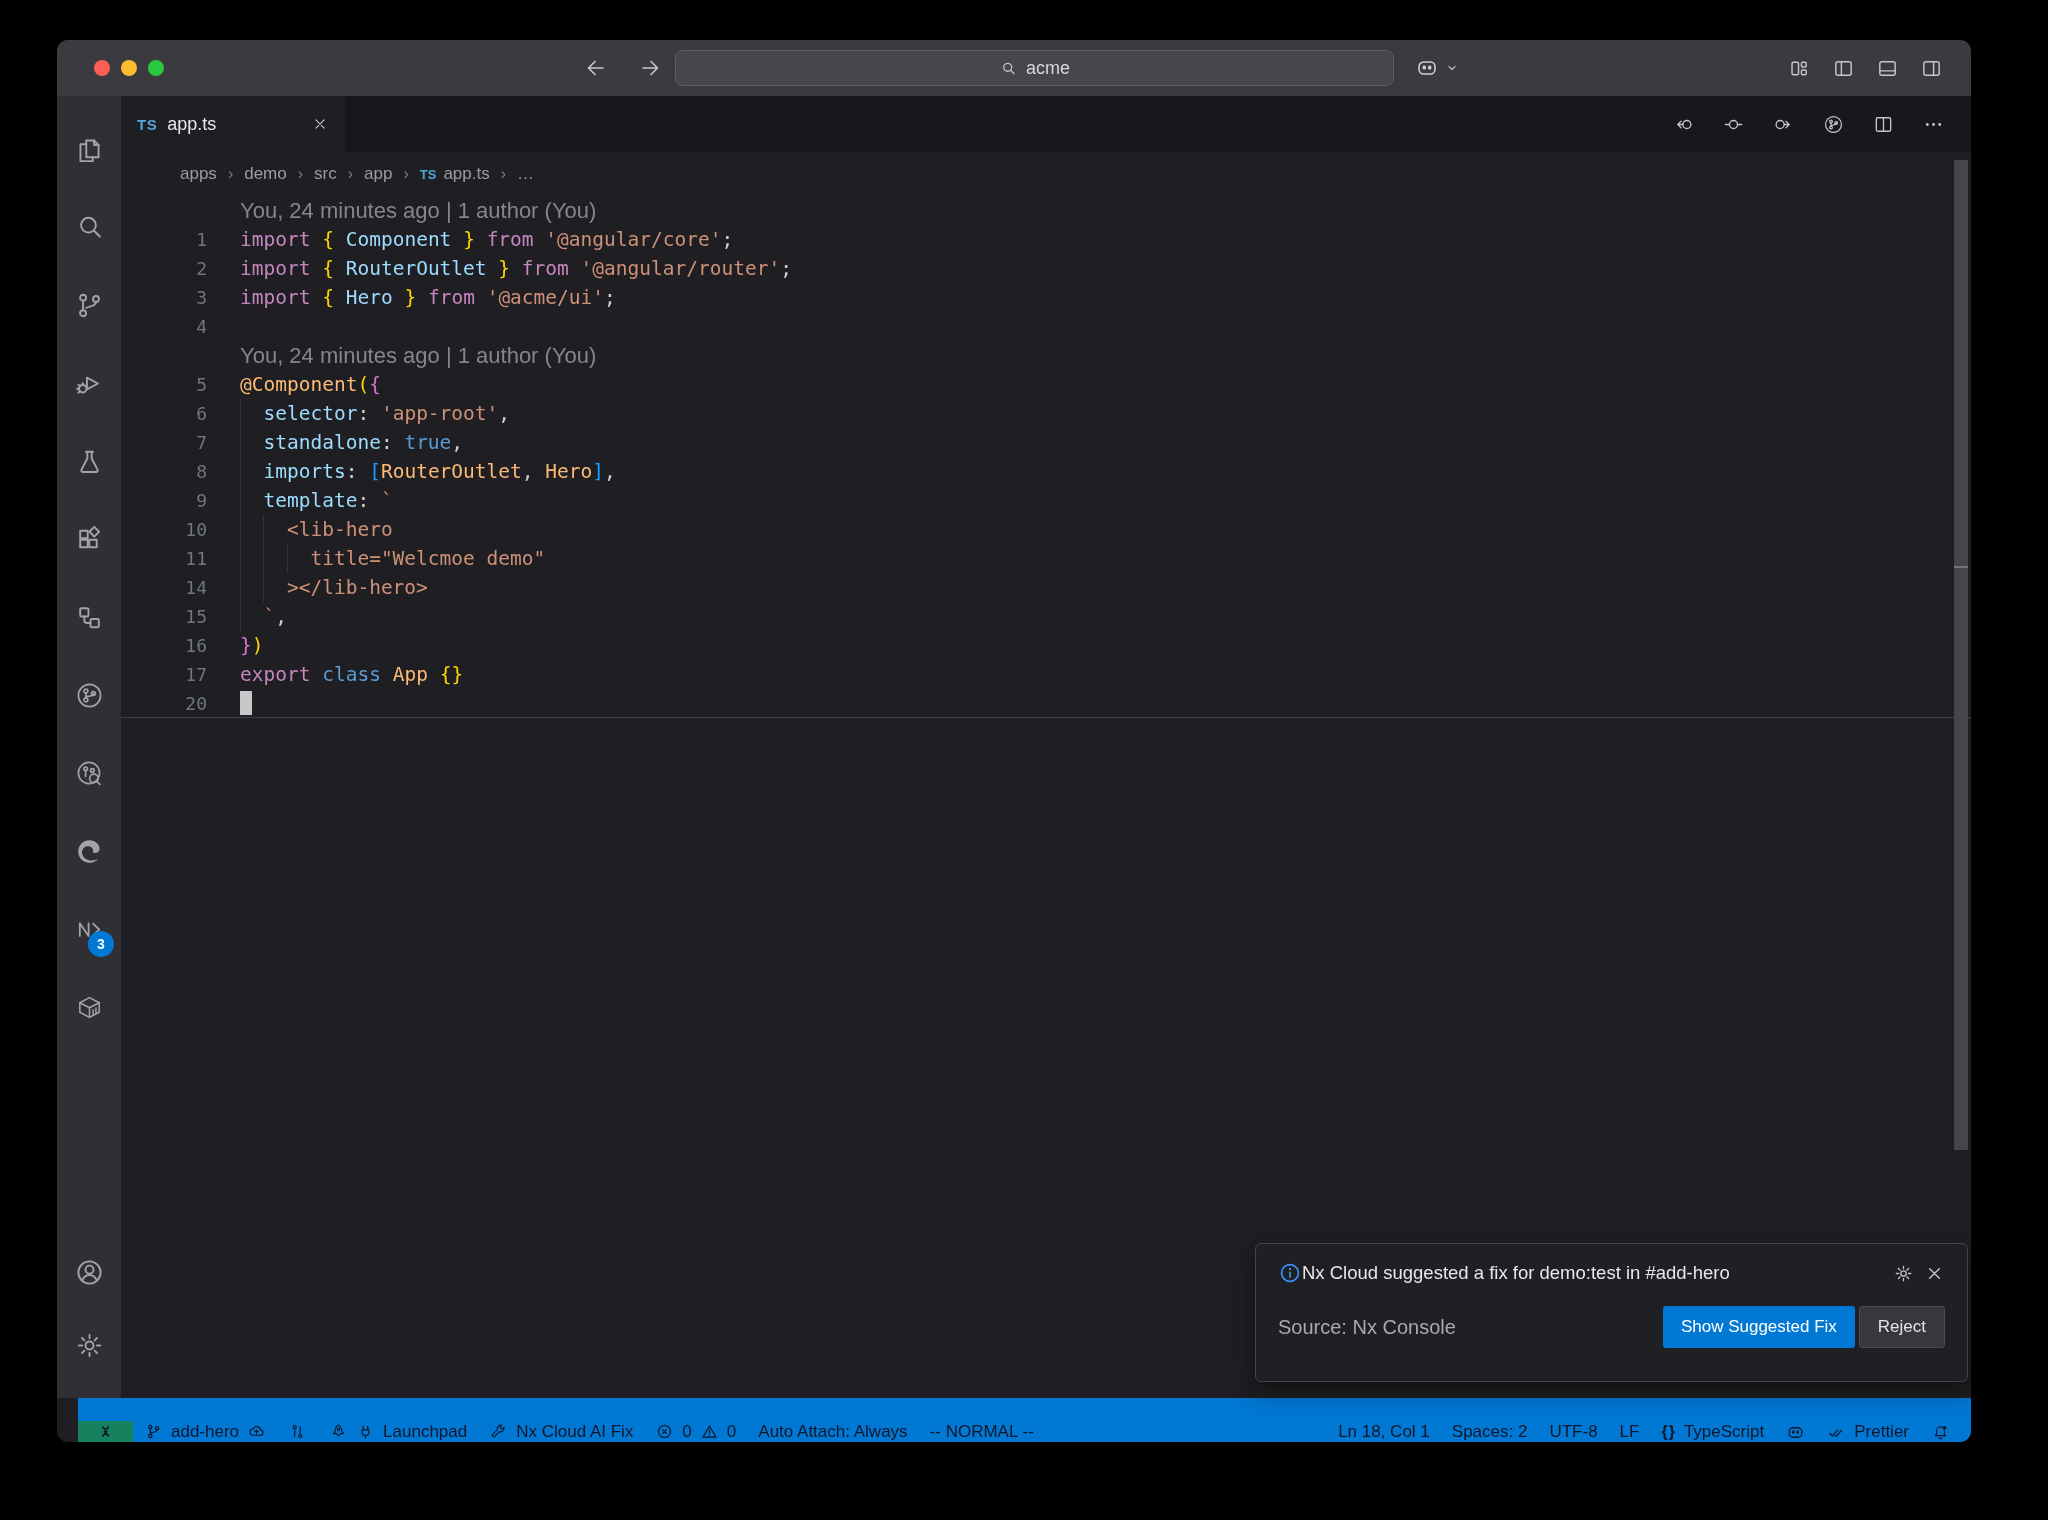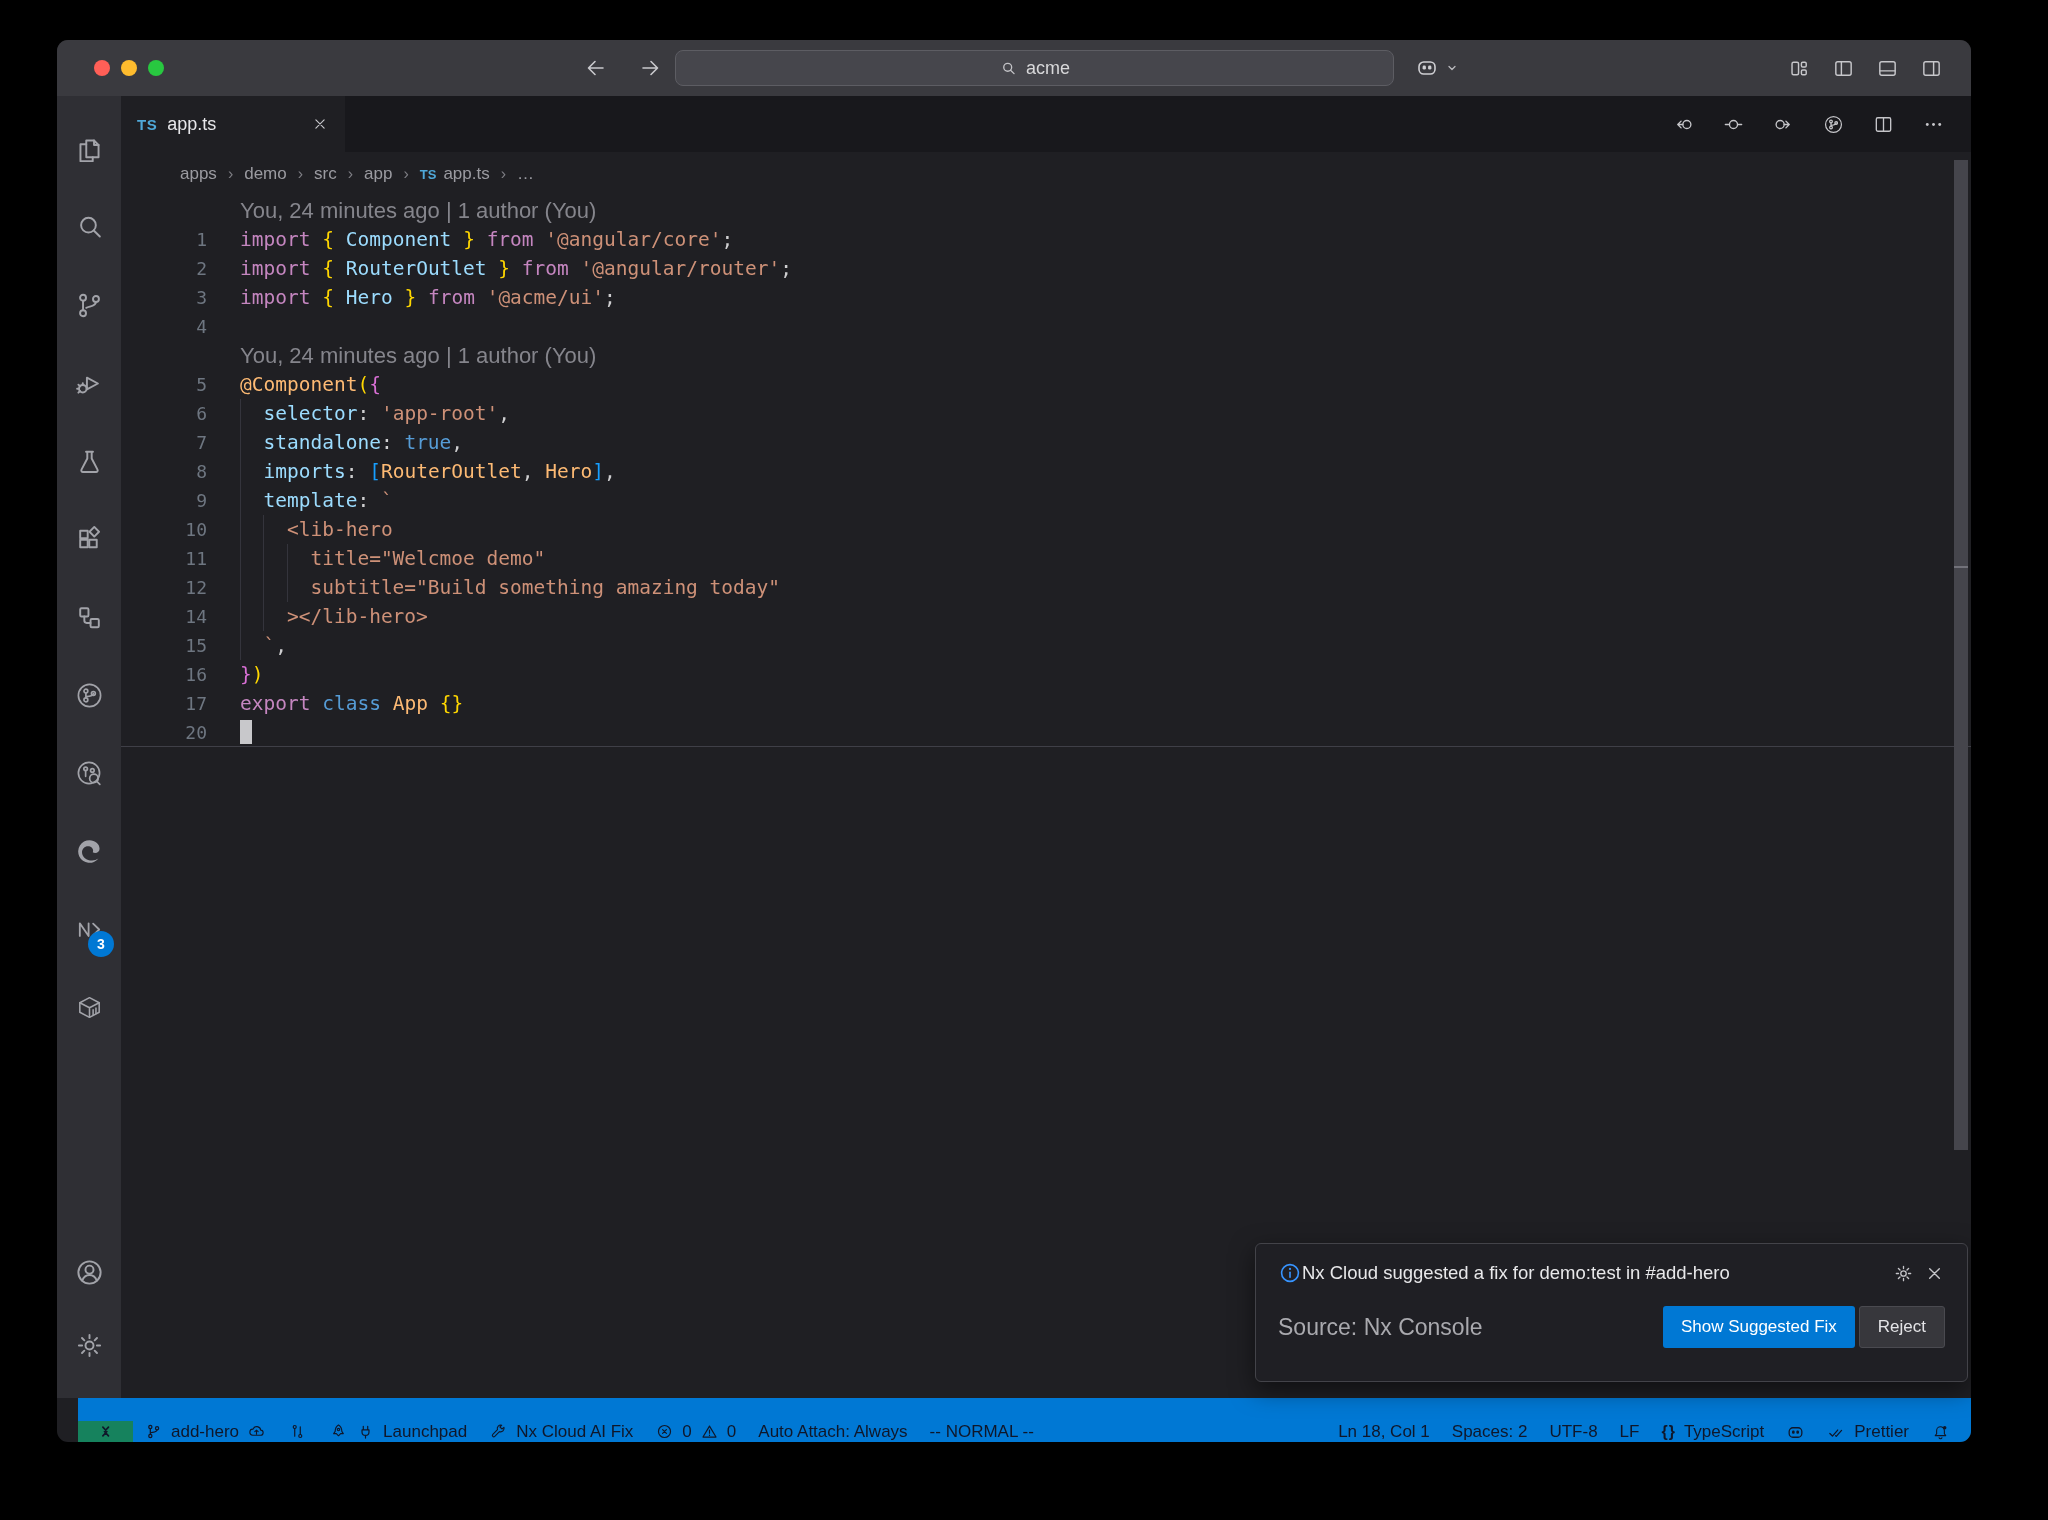--- a/index.html
+++ b/index.html
@@ -84,21 +84,21 @@
   
   .toast { position:absolute; left:1198px; top:1203px; width:713px; height:139px;
            background:#1f1f24; border:1px solid #434349; border-radius:6px;
            box-shadow:0 8px 24px rgba(0,0,0,.5); padding:17px 22px 0 22px; z-index:5;
            display:flex; flex-direction:column; }
   .toast-head { display:flex; align-items:center; color:#e8e8ea; font-size:18.5px; }
   .toast-head .ic.info { width:24px; height:24px; color:#3794ff; flex:0 0 24px; }
   .toast-title { flex:1; }
   .toast-head .ic.act { width:21px; height:21px; color:#c5c5c9; margin-left:10px; cursor:pointer; }
   .toast-foot { display:flex; align-items:center; margin-top:21px; }
-  .toast-source { color:#a9a9ae; font-size:23px; }
+  .toast-source { color:#a9a9ae; font-size:20px; }
   .toast-buttons { margin-left:auto; display:flex; gap:4px; }
   .btn { height:42px; border:none; border-radius:3px; font-size:17px; padding:0 18px;
          font-family:"Liberation Sans",sans-serif; cursor:pointer; }
   .btn.primary { background:var(--accent-button); color:#fff; }
   .btn.secondary { background:#37373c; color:#e4e4e7; border:1px solid #4a4a50; }
 
   
   .statusbar { flex:0 0 44px; background:var(--status-bar); display:flex; align-items:flex-end;
                color:#0f172a; font-size:17px; overflow:hidden;margin-left:21px; }
   .sb-left, .sb-right { display:flex; align-items:stretch; }
@@ -400,21 +400,20 @@
             <div class="row code"><span class="ln">3</span><span class="lc"><span class="tk kw">import</span><span class="tk pl"> </span><span class="tk b1">{</span><span class="tk pl"> </span><span class="tk id">Hero</span><span class="tk pl"> </span><span class="tk b1">}</span><span class="tk pl"> </span><span class="tk kw">from</span><span class="tk pl"> </span><span class="tk str">'@acme/ui'</span><span class="tk pl">;</span></span></div>
             <div class="row code"><span class="ln">4</span><span class="lc"></span></div>
             <div class="row lens"><span class="ln"></span><span class="lc">You, 24 minutes ago | 1 author (You)</span></div>
             <div class="row code"><span class="ln">5</span><span class="lc"><span class="tk cls">@Component</span><span class="tk b1">(</span><span class="tk b2">{</span></span></div>
             <div class="row code"><span class="ln">6</span><span class="lc"><i class="guide" style="left:33px"></i><span class="tk pl">  </span><span class="tk id">selector</span><span class="tk pl">:</span><span class="tk pl"> </span><span class="tk str">'app-root'</span><span class="tk pl">,</span></span></div>
             <div class="row code"><span class="ln">7</span><span class="lc"><i class="guide" style="left:33px"></i><span class="tk pl">  </span><span class="tk id">standalone</span><span class="tk pl">:</span><span class="tk pl"> </span><span class="tk kw2">true</span><span class="tk pl">,</span></span></div>
             <div class="row code"><span class="ln">8</span><span class="lc"><i class="guide" style="left:33px"></i><span class="tk pl">  </span><span class="tk id">imports</span><span class="tk pl">:</span><span class="tk pl"> </span><span class="tk b3">[</span><span class="tk cls">RouterOutlet</span><span class="tk pl">,</span><span class="tk pl"> </span><span class="tk cls">Hero</span><span class="tk b3">]</span><span class="tk pl">,</span></span></div>
             <div class="row code"><span class="ln">9</span><span class="lc"><i class="guide" style="left:33px"></i><span class="tk pl">  </span><span class="tk id">template</span><span class="tk pl">:</span><span class="tk pl"> </span><span class="tk str">`</span></span></div>
             <div class="row code"><span class="ln">10</span><span class="lc"><i class="guide" style="left:33px"></i><i class="guide" style="left:56.4px"></i><span class="tk str">    &lt;lib-hero</span></span></div>
             <div class="row code"><span class="ln">11</span><span class="lc"><i class="guide" style="left:33px"></i><i class="guide" style="left:56.4px"></i><i class="guide" style="left:79.8px"></i><span class="tk str">      title="Welcmoe demo"</span></span></div>
-            <div class="row code"><span class="ln">12</span><span class="lc"><i class="guide" style="left:33px"></i><i class="guide" style="left:56.4px"></i><i class="guide" style="left:79.8px"></i><span class="tk str">      subtitle="Build something amazing today"</span></span></div>
             <div class="row code"><span class="ln">14</span><span class="lc"><i class="guide" style="left:33px"></i><i class="guide" style="left:56.4px"></i><span class="tk str">    &gt;&lt;/lib-hero&gt;</span></span></div>
             <div class="row code"><span class="ln">15</span><span class="lc"><i class="guide" style="left:33px"></i><span class="tk str">  `</span><span class="tk pl">,</span></span></div>
             <div class="row code"><span class="ln">16</span><span class="lc"><span class="tk b2">}</span><span class="tk b1">)</span></span></div>
             <div class="row code"><span class="ln">17</span><span class="lc"><span class="tk kw">export</span><span class="tk pl"> </span><span class="tk kw2">class</span><span class="tk pl"> </span><span class="tk cls">App</span><span class="tk pl"> </span><span class="tk b1">{}</span></span></div>
             <div class="row code active"><span class="ln">20</span><span class="lc"><span class="cursor"></span></span></div>
           </div>
 
         <div class="scrollbar">
           <div class="sb-thumb">
             <div class="sb-decoration"></div>

